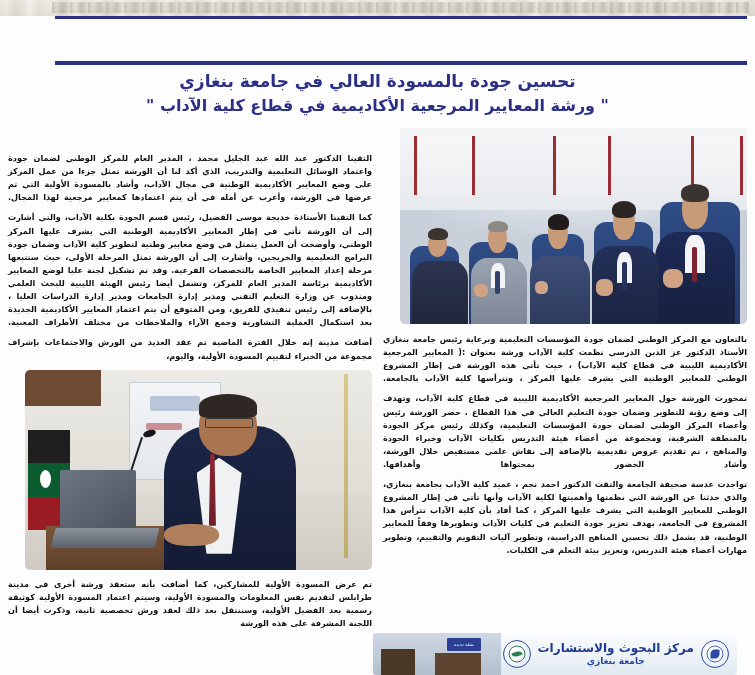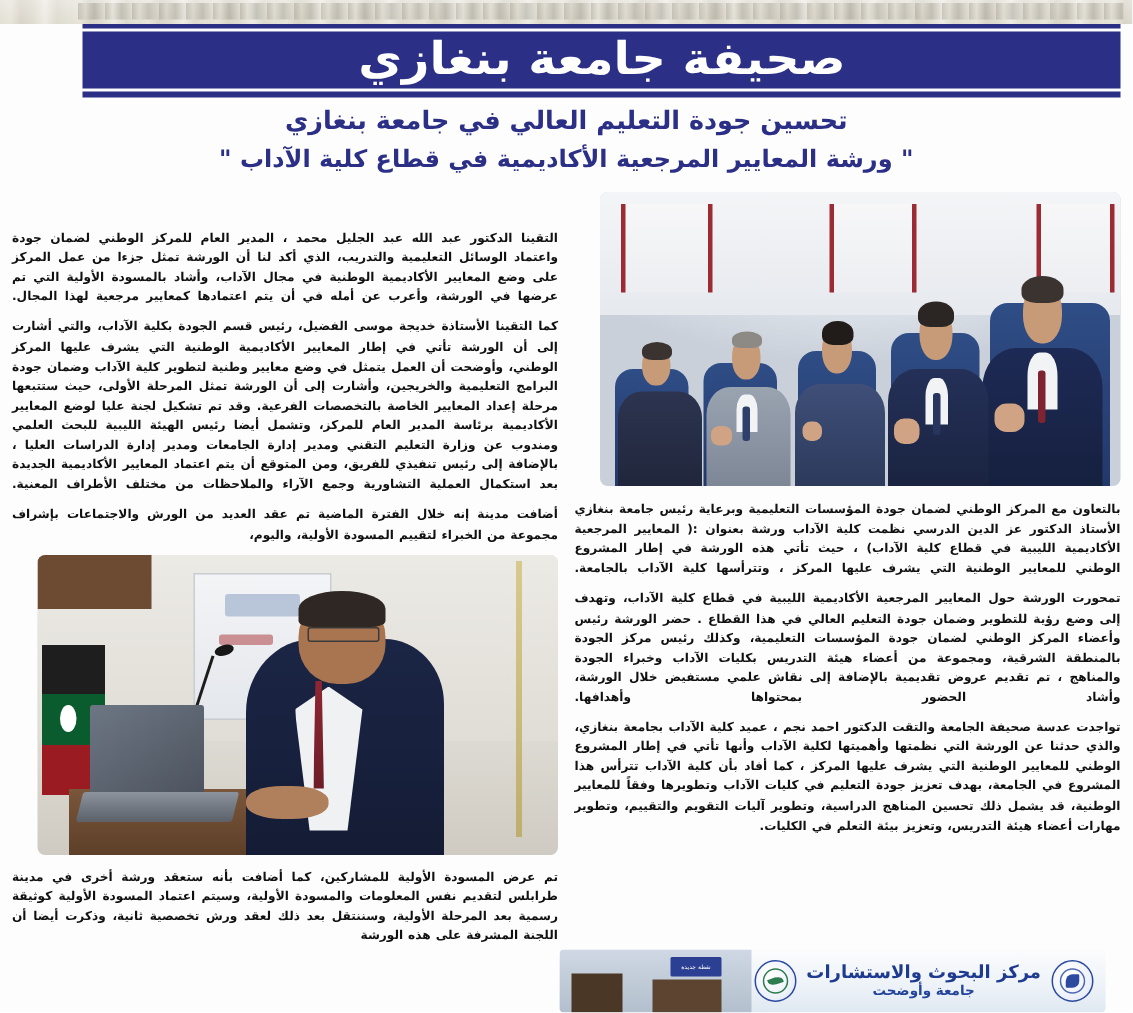--- a/index.html
+++ b/index.html
@@ -409,28 +409,25 @@
 </style>
 </head>
 <body>
 
 <div class="page">
 
   <div class="top-strip"></div>
 
   <div class="masthead-wrap">
     <div class="masthead-rule-top"></div>
-    <div class="masthead">
-      <div class="masthead-title">صحيفة جامعة بنغازي</div>
-    </div>
     <div class="masthead-rule-bot"></div>
   </div>
 
   <div class="headline-block">
-    <h1 class="headline-main">تحسين جودة التعليم العالي في جامعة بنغازي</h1>
+    <h1 class="headline-main">تحسين جودة بالمسودة العالي في جامعة بنغازي</h1>
     <h2 class="headline-sub">" ورشة المعايير المرجعية الأكاديمية في قطاع كلية الآداب "</h2>
   </div>
 
   <div class="content">
 
     <div class="col col-right">
 
       <div class="photo photo-audience">
         <div class="aud-backwall"></div>
         <div class="aud-banner b1"></div>
@@ -507,37 +504,37 @@
         <div class="sp-man-shirt"></div>
         <div class="sp-man-tie"></div>
         <div class="sp-man-head"></div>
         <div class="sp-man-hair"></div>
         <div class="sp-man-glasses"></div>
         <div class="sp-laptop-screen"></div>
         <div class="sp-laptop-base"></div>
         <div class="sp-man-hands"></div>
       </div>
 
-      <p class="para last">تم عرض المسودة الأولية للمشاركين، كما أضافت بأنه ستعقد ورشة أخرى في مدينة طرابلس لتقديم نفس المعلومات والمسودة الأولية، وسيتم اعتماد المسودة الأولية كوثيقة رسمية بعد المرحلة الأولية، وسننتقل بعد ذلك لعقد ورش تخصصية ثانية، وذكرت أيضا أن اللجنة المشرفة على هذه الورشة</p>
+      <p class="para last">تم عرض المسودة الأولية للمشاركين، كما أضافت بأنه ستعقد ورشة أخرى في مدينة طرابلس لتقديم نفس المعلومات والمسودة الأولية، وسيتم اعتماد المسودة الأولية كوثيقة رسمية بعد الفضيل الأولية، وسننتقل بعد ذلك لعقد ورش تخصصية ثانية، وذكرت أيضا أن اللجنة المشرفة على هذه الورشة</p>
     </div>
 
   </div>
 
   <div class="footer-bar">
     <div class="footer-photo-bit"></div>
     <div class="footer-tag">
       <span>نقطة جديدة</span>
     </div>
     <div class="footer-brand">
       <div class="logo-circle">
         <span class="mark"></span>
       </div>
       <div class="brand-text">
         <div class="brand-line1">مركز البحوث والاستشارات</div>
-        <div class="brand-line2">جامعة وأوضحت</div>
+        <div class="brand-line2">جامعة بنغازي</div>
       </div>
       <div class="logo-circle green">
         <span class="leaf"></span>
       </div>
     </div>
   </div>
 
 </div>
 
 </body></html>

